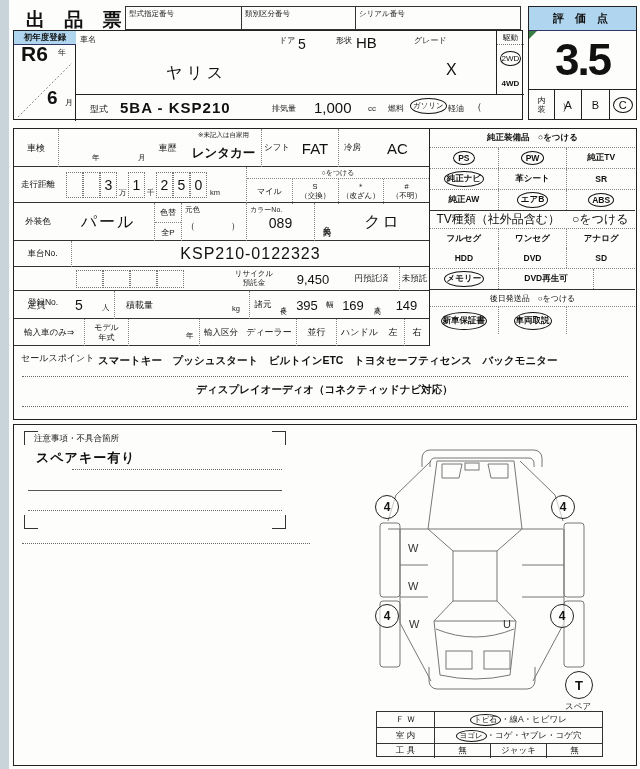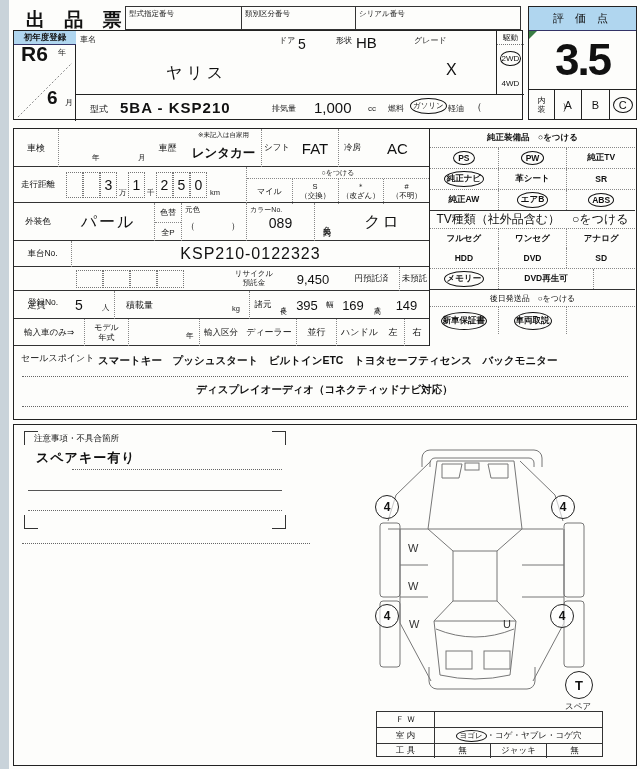--- a/index.html
+++ b/index.html
@@ -65,41 +65,41 @@
       <span class="abs" style="left:370px;top:30px;font-size:16px;">X</span>
     </div>
 
     <div class="cell" style="left:482px;top:0;width:28px;height:64px;border-left:1px solid #222;border-bottom:1px solid #222;">
       <div class="center" style="height:13px;border-bottom:1px dotted #777;">
         <span style="font-size:7.5px;">駆動</span>
       </div>
       <div class="center" style="height:26px;">
         <span class="oval" style="font-size:8px;padding:2px 1px;">2WD</span>
       </div>
-      <div class="center" style="height:24px;">
+      <div class="center" style="height:24px;font-weight:bold;">
         <span style="font-size:8px;">4WD</span>
       </div>
     </div>
 
     <div class="cell" style="left:62px;top:64px;width:448px;height:24px;">
       <span class="abs lbl" style="left:14px;top:8px;font-size:9px;">型式</span>
       <span class="abs" style="left:44px;top:4px;font-size:15px;font-weight:bold;letter-spacing:1px;">5BA - KSP210</span>
       <span class="abs lbl" style="left:196px;top:8px;">排気量</span>
       <span class="abs" style="left:238px;top:4px;font-size:15px;">1,000</span>
       <span class="abs lbl" style="left:292px;top:9px;">cc</span>
       <span class="abs lbl" style="left:312px;top:8px;">燃料</span>
       <span class="oval abs" style="left:334px;top:3px;font-size:7.5px;padding:2px 2px;">ガソリン</span>
       <span class="abs lbl" style="left:372px;top:8px;">軽油</span>
       <span class="abs" style="left:396px;top:5px;font-size:10px;letter-spacing:8px;">（　　　　）</span>
     </div>
   </div>
 
   <div class="cell" style="left:528px;top:6px;width:109px;height:114px;border:1.5px solid #222;">
     <div class="bluehead center" style="height:23px;border-bottom:1px solid #336;">
-      <span style="font-size:11px;font-weight:normal;letter-spacing:4px;">評 価 点</span>
+      <span style="font-size:11px;font-weight:bold;letter-spacing:4px;">評 価 点</span>
     </div>
     <div class="center" style="height:58px;position:relative;">
       <span class="tri" style="left:0;top:0;"></span>
       <span style="font-size:44px;font-weight:bold;letter-spacing:-2px;">3.5</span>
     </div>
     <div style="display:flex;height:30px;border-top:1px solid #222;">
       <div class="center" style="width:25px;border-right:1px solid #222;">
         <span class="prewrap" style="font-size:8px;text-align:center;">内
 装</span>
       </div>
@@ -490,20 +490,24 @@
     <span class="markl" style="left:395px;top:193px;">W</span>
     <span class="markl" style="left:489px;top:193px;">U</span>
     <span class="mark4" style="left:551px;top:246px;width:26px;height:26px;font-size:13px;">T</span>
     <span class="abs" style="left:551px;top:276px;font-size:8.5px;">スペア</span>
 
     <div class="abs" style="left:362px;top:286px;width:227px;height:46px;border:1px solid #333;">
       <div style="display:flex;height:15px;border-bottom:1px solid #333;">
         <div class="center" style="width:57px;border-right:1px solid #333;">
             <span style="font-size:8.5px;">Ｆ Ｗ</span>
           </div>
+        <div class="center" style="flex:1;">
+          <span class="oval" style="font-size:7.5px;padding:0 3px;">トビ石</span>
+            <span style="font-size:8.5px;">・線A・ヒビワレ</span>
+        </div>
       </div>
       <div style="display:flex;height:15px;border-bottom:1px solid #333;">
         <div class="center" style="width:57px;border-right:1px solid #333;">
             <span style="font-size:8.5px;">室 内</span>
           </div>
         <div class="center" style="flex:1;">
           <span class="oval" style="font-size:7.5px;padding:0 3px;">ヨゴレ</span>
             <span style="font-size:8.5px;">・コゲ・ヤブレ・コゲ穴</span>
         </div>
       </div>

